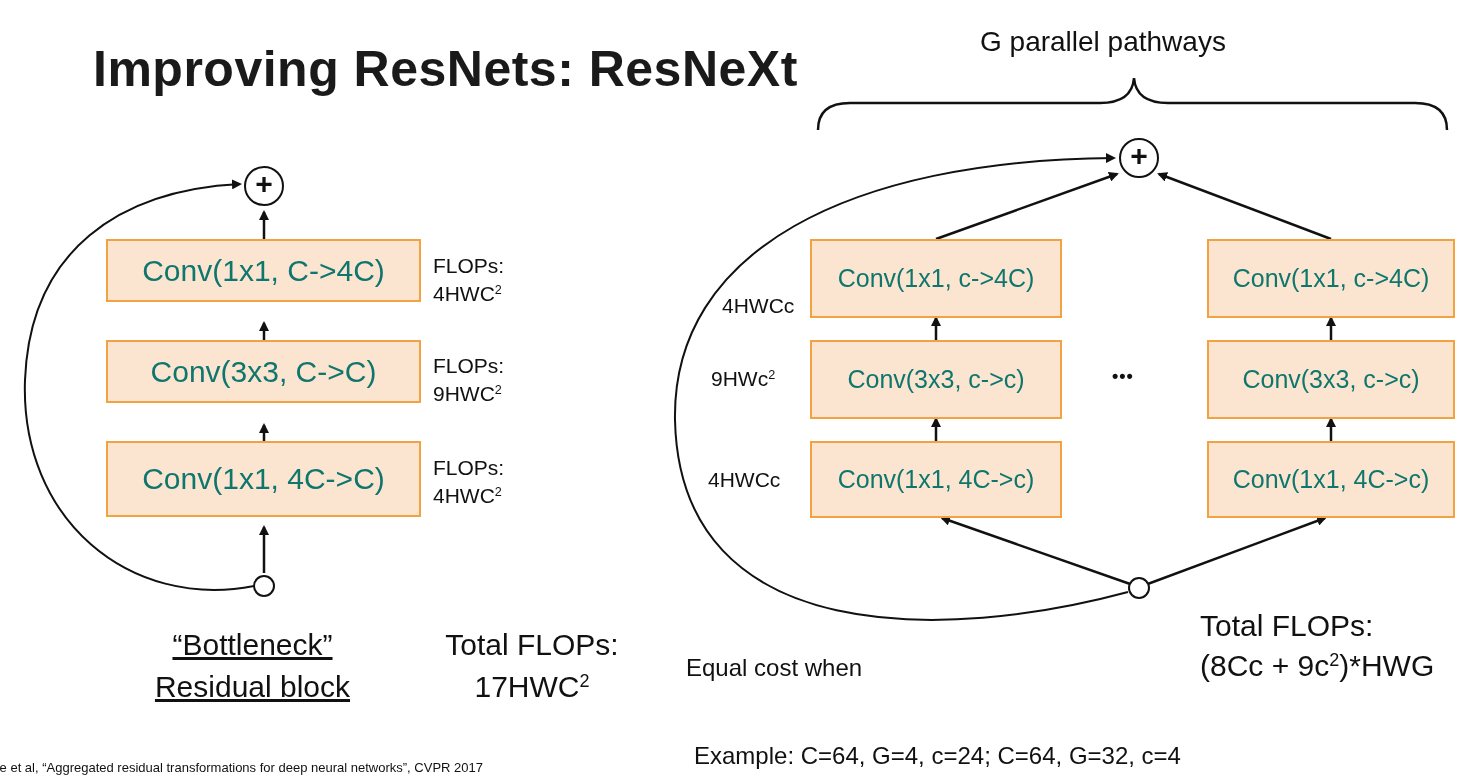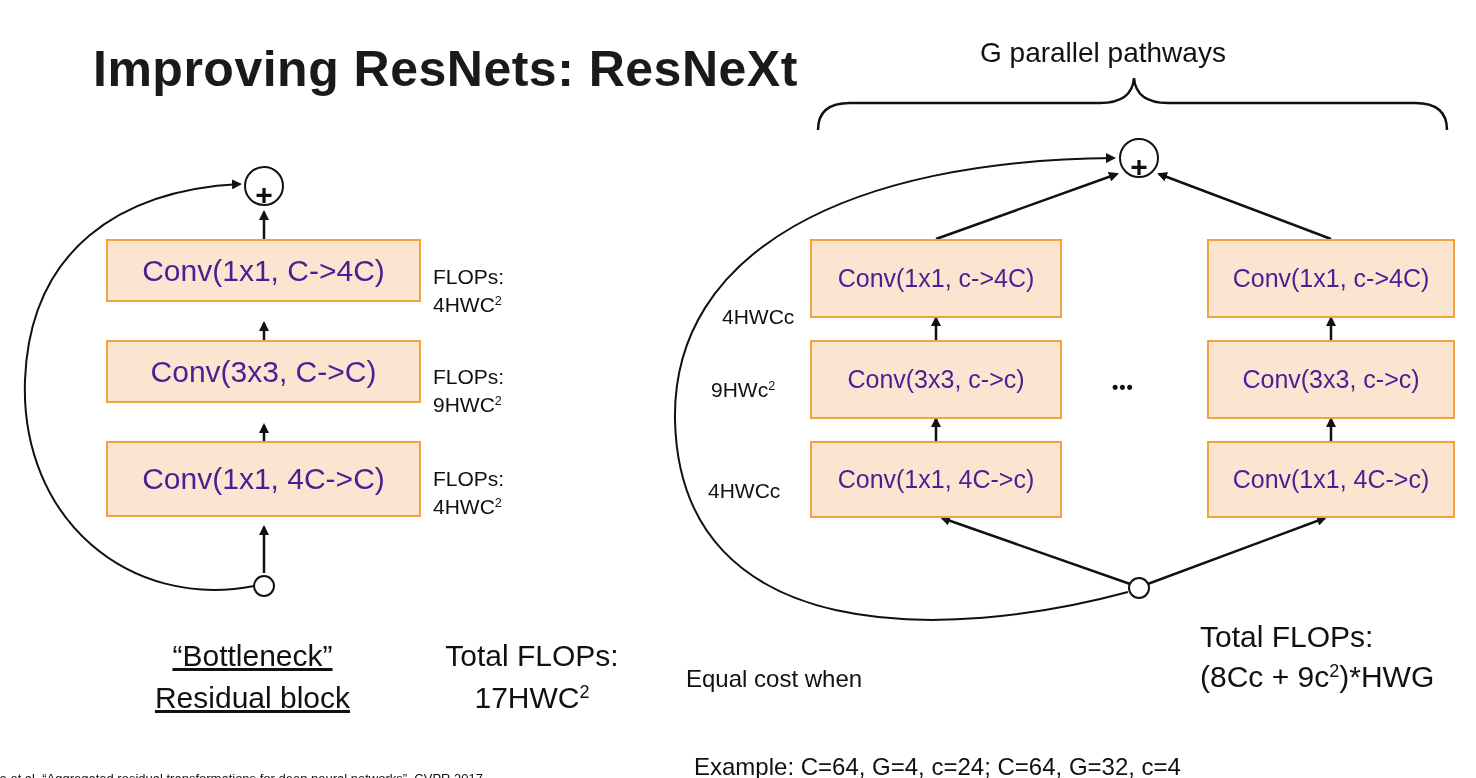--- a/index.html
+++ b/index.html
@@ -1,22 +1,22 @@
 <!DOCTYPE html>
 <html><head>
 <meta charset="utf-8">
 <style>
   html,body{margin:0;padding:0;background:#fff;}
   body{width:1476px;height:778px;position:relative;overflow:hidden;font-family:"Liberation Sans",sans-serif;color:#111;}
   .abs{position:absolute;}
   .title{left:93px;top:40px;font-size:50px;color:#1a1a1a;white-space:nowrap;letter-spacing:0.5px;font-weight:bold;}
-  .box{position:absolute;background:#fbe5d0;border:2px solid #f0a340;box-sizing:border-box;display:flex;align-items:center;justify-content:center;white-space:nowrap;color:#4c1d95;}
+  .box{position:absolute;background:#fbe5d0;border:2px solid #f0a340;box-sizing:border-box;display:flex;align-items:center;justify-content:center;white-space:nowrap;color:#0f766e;}
   .box.big{font-size:30px;}
   .box.small{font-size:25px;}
-  .lbl{position:absolute;white-space:nowrap;color:#111;margin-top:11px;}
+  .lbl{position:absolute;white-space:nowrap;color:#111;}
   .flops{font-size:21px;line-height:28px;}
   .grp{font-size:21px;}
   .big-text{font-size:30px;text-align:center;line-height:42px;}
   .med-text{font-size:24px;line-height:32px;}
   sup{font-size:0.6em;vertical-align:0.55em;line-height:0;}
   svg.lines{position:absolute;left:0;top:0;}
   .cite{font-size:13px;}
 </style>
 </head>
 <body>

